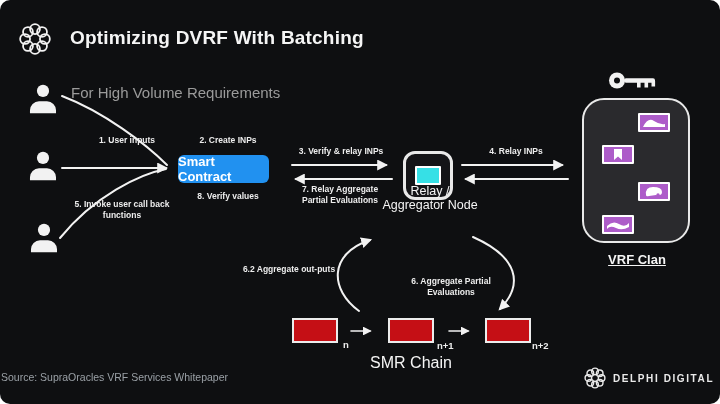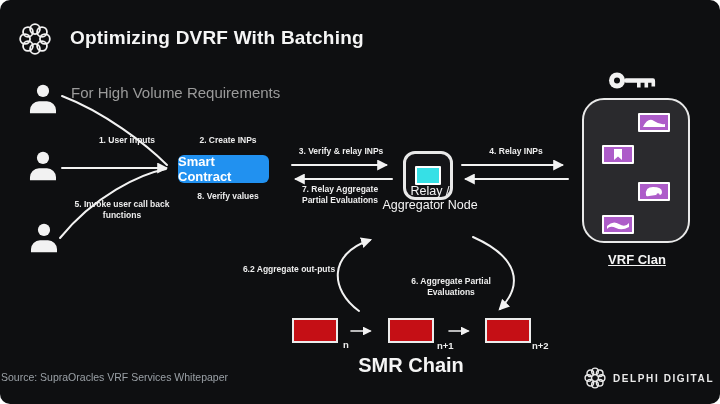--- a/index.html
+++ b/index.html
@@ -70,21 +70,21 @@
 
   
   .smr-block{
     position:absolute;width:46px;height:25px;background:var(--block-red);
     border:2px solid #ececec;box-sizing:border-box;
   }
   .block-label{position:absolute;font-size:9.5px;font-weight:bold;color:#eee;}
 
   .smr-title{
     position:absolute;transform:translateX(-50%);
-    font-size:20px;font-weight:bold;color:var(--text-primary);white-space:nowrap;
+    font-size:16px;font-weight:normal;color:var(--text-primary);white-space:nowrap;
   }
   .vrf-title{
     position:absolute;transform:translateX(-50%);
     font-size:13px;font-weight:600;color:var(--text-primary);white-space:nowrap;text-decoration:underline;
   }
 
   
   .source{font-size:10.5px;color:#9aa0a6;}
   .brand-text{font-size:10px;font-weight:bold;letter-spacing:1.6px;color:#e9e9e9;white-space:nowrap;}
 </style>

